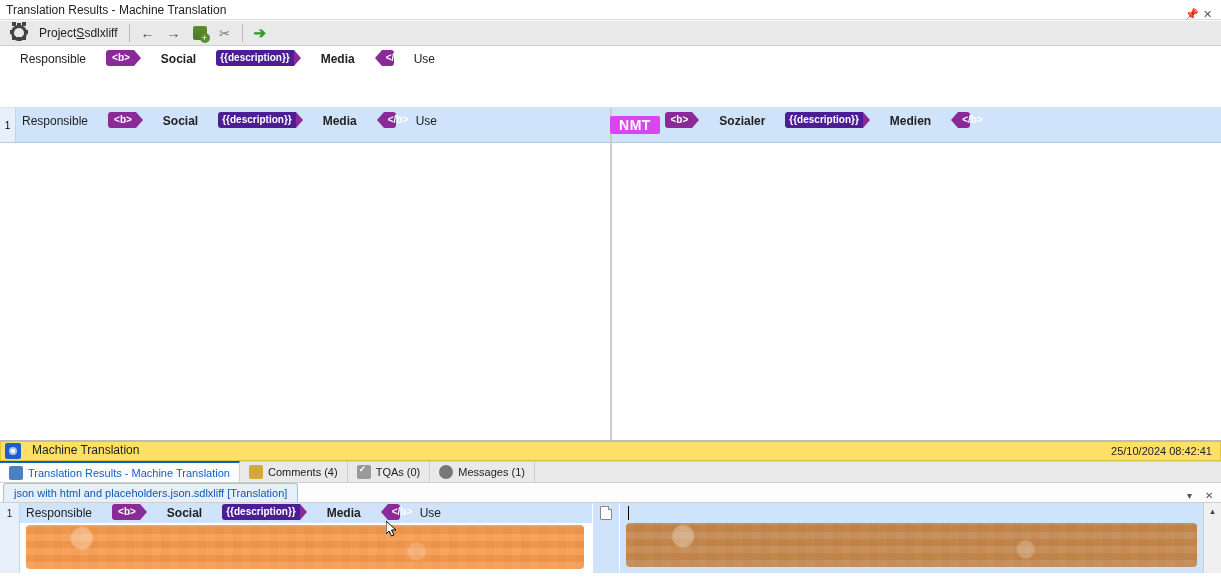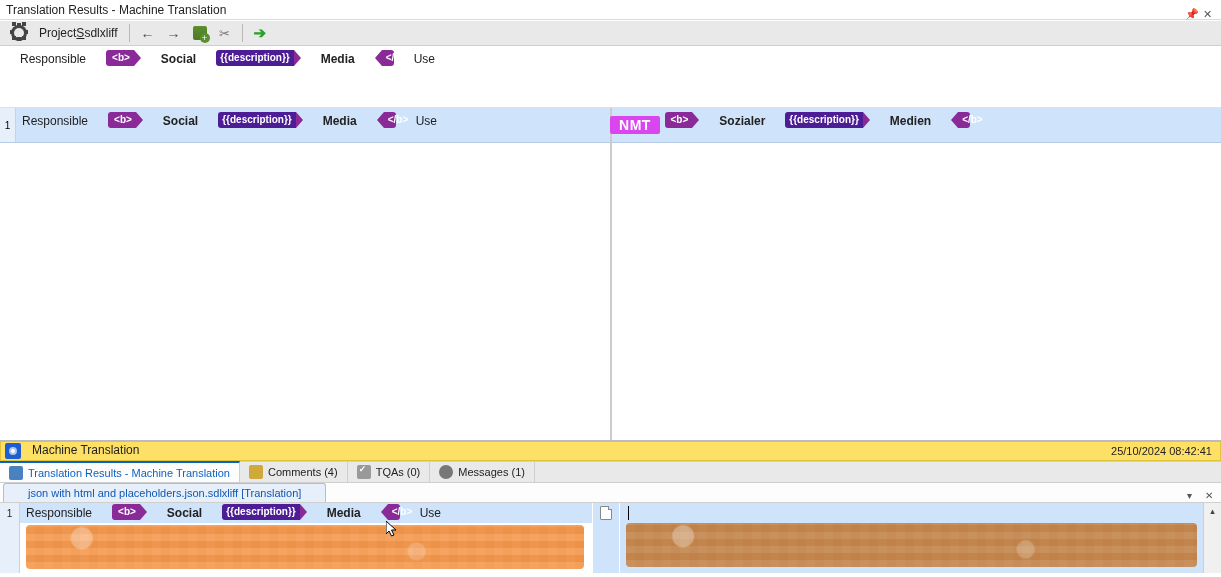--- a/index.html
+++ b/index.html
@@ -58,21 +58,21 @@
 .tab{display:inline-flex;align-items:center;padding:0 9px;gap:5px;border-right:1px solid #cfcfcf;cursor:pointer;font-size:11px}
 .tab.active{background:#fdfdfd;color:#0b62c4;border-top:2px solid #0b62c4;margin-top:-1px}
 .tab .ic{width:14px;height:14px;display:inline-block;background:#4a82c1;border-radius:2px}
 .tab .ic.msg{background:#777;border-radius:50%}
 .tab .ic.comment{background:#cfa93a}
 .tab .ic.tqa{background:#999;position:relative}
 .tab .ic.tqa::before{content:"✓";color:#fff;font-size:9px;font-weight:bold;position:absolute;top:-1px;left:2px}
 
 
 .file-tab-row{height:20px;background:#fdfdfd;display:flex;align-items:stretch;justify-content:space-between;border-bottom:1px solid #cfcfcf}
-.file-tab{display:inline-flex;align-items:center;padding:0 24px;background:#e6effa;border:1px solid #a6c0e0;border-bottom:none;font-size:11px;color:#1157b5;border-radius:3px 3px 0 0;margin-left:3px;cursor:pointer}
+.file-tab{display:inline-flex;align-items:center;padding:0 10px;background:#e6effa;border:1px solid #a6c0e0;border-bottom:none;font-size:11px;color:#1157b5;border-radius:3px 3px 0 0;margin-left:3px;cursor:pointer}
 .file-tab-row .right{display:flex;align-items:center;gap:8px;padding-right:6px}
 .dd{width:10px;height:10px;display:inline-block}
 .dd::before{content:"▾";font-size:10px;color:#555}
 .x2::before{content:"✕";font-size:10px;color:#555}
 
 
 .editor{display:flex;height:70px}
 .ed-col{flex:1;background:#fff}
 .ed-gutter{width:20px;background:#e6effa;display:flex;flex-direction:column;border-right:1px solid #c4d4e8}
 .ed-gutter .n{height:20px;display:flex;align-items:center;justify-content:center;font-size:10px}

